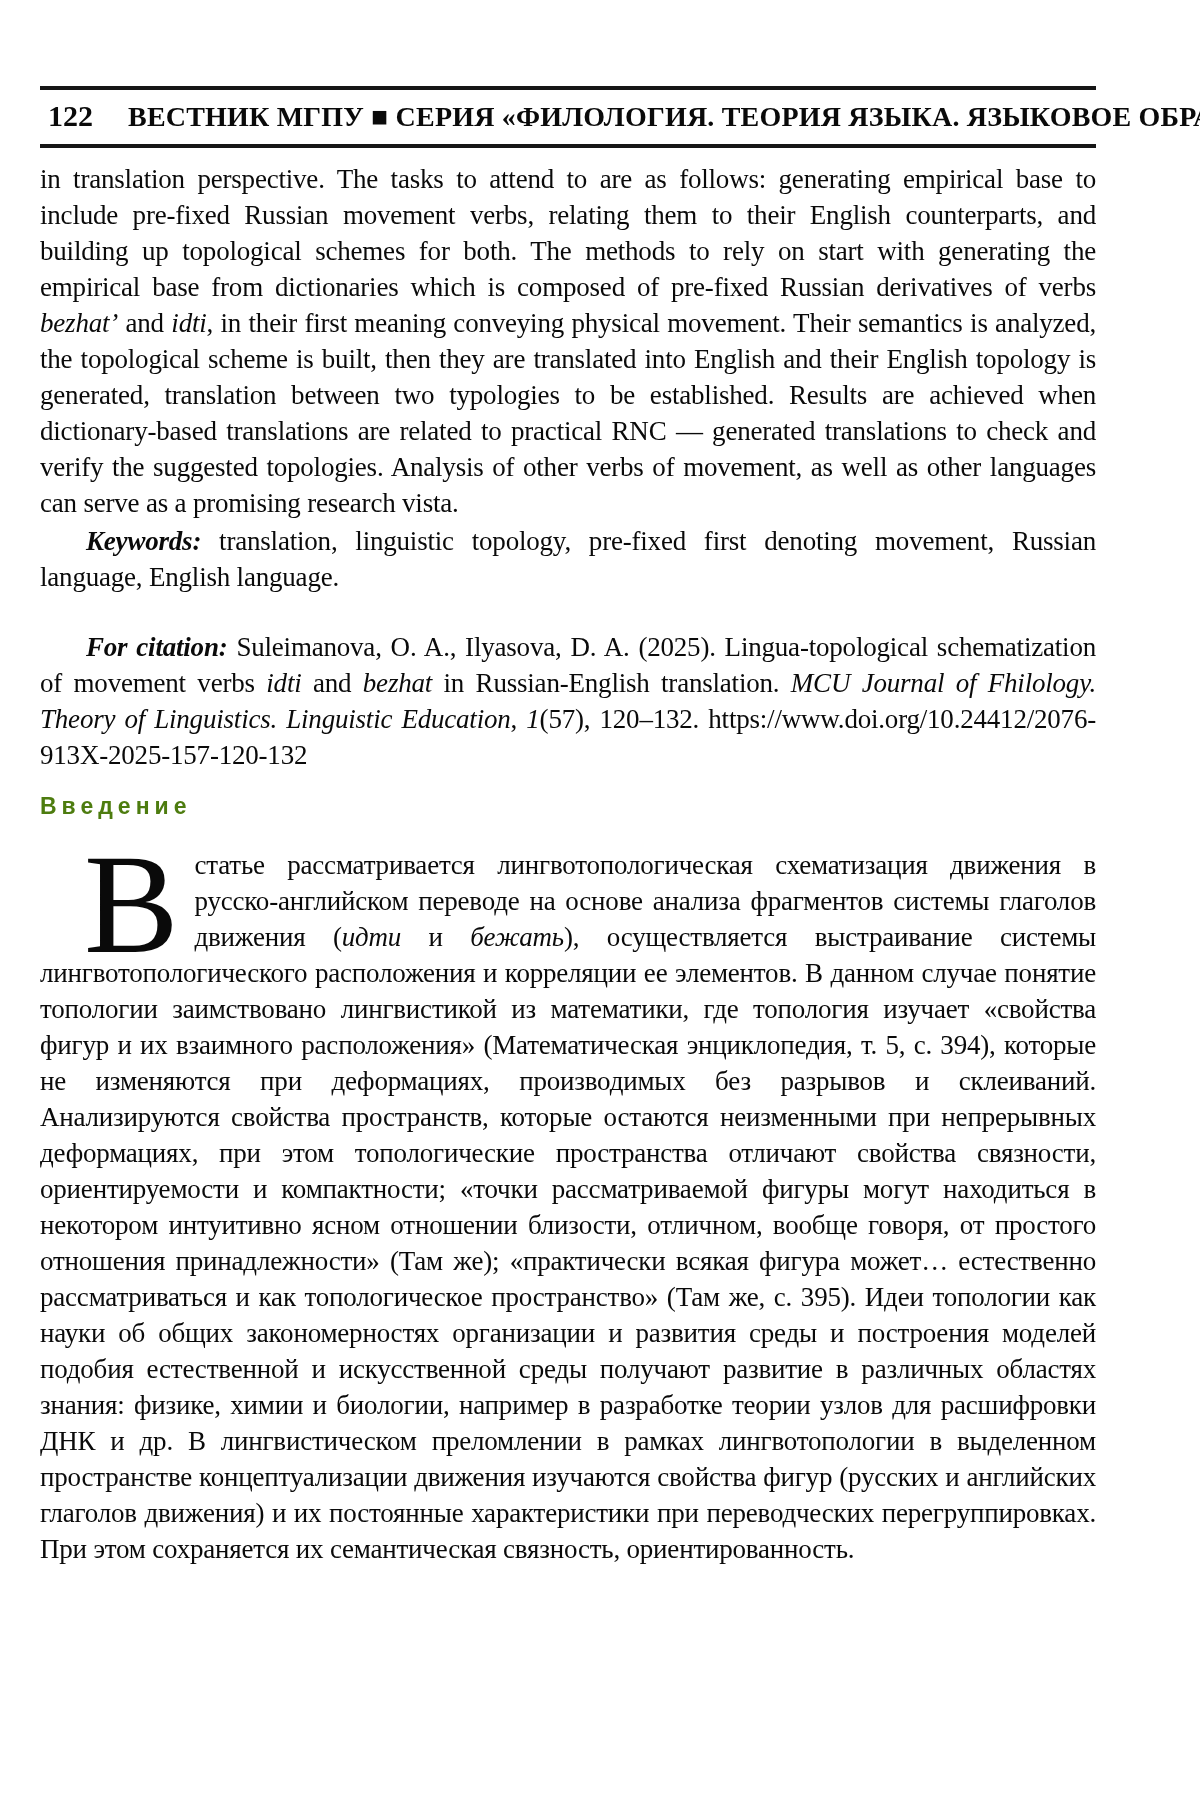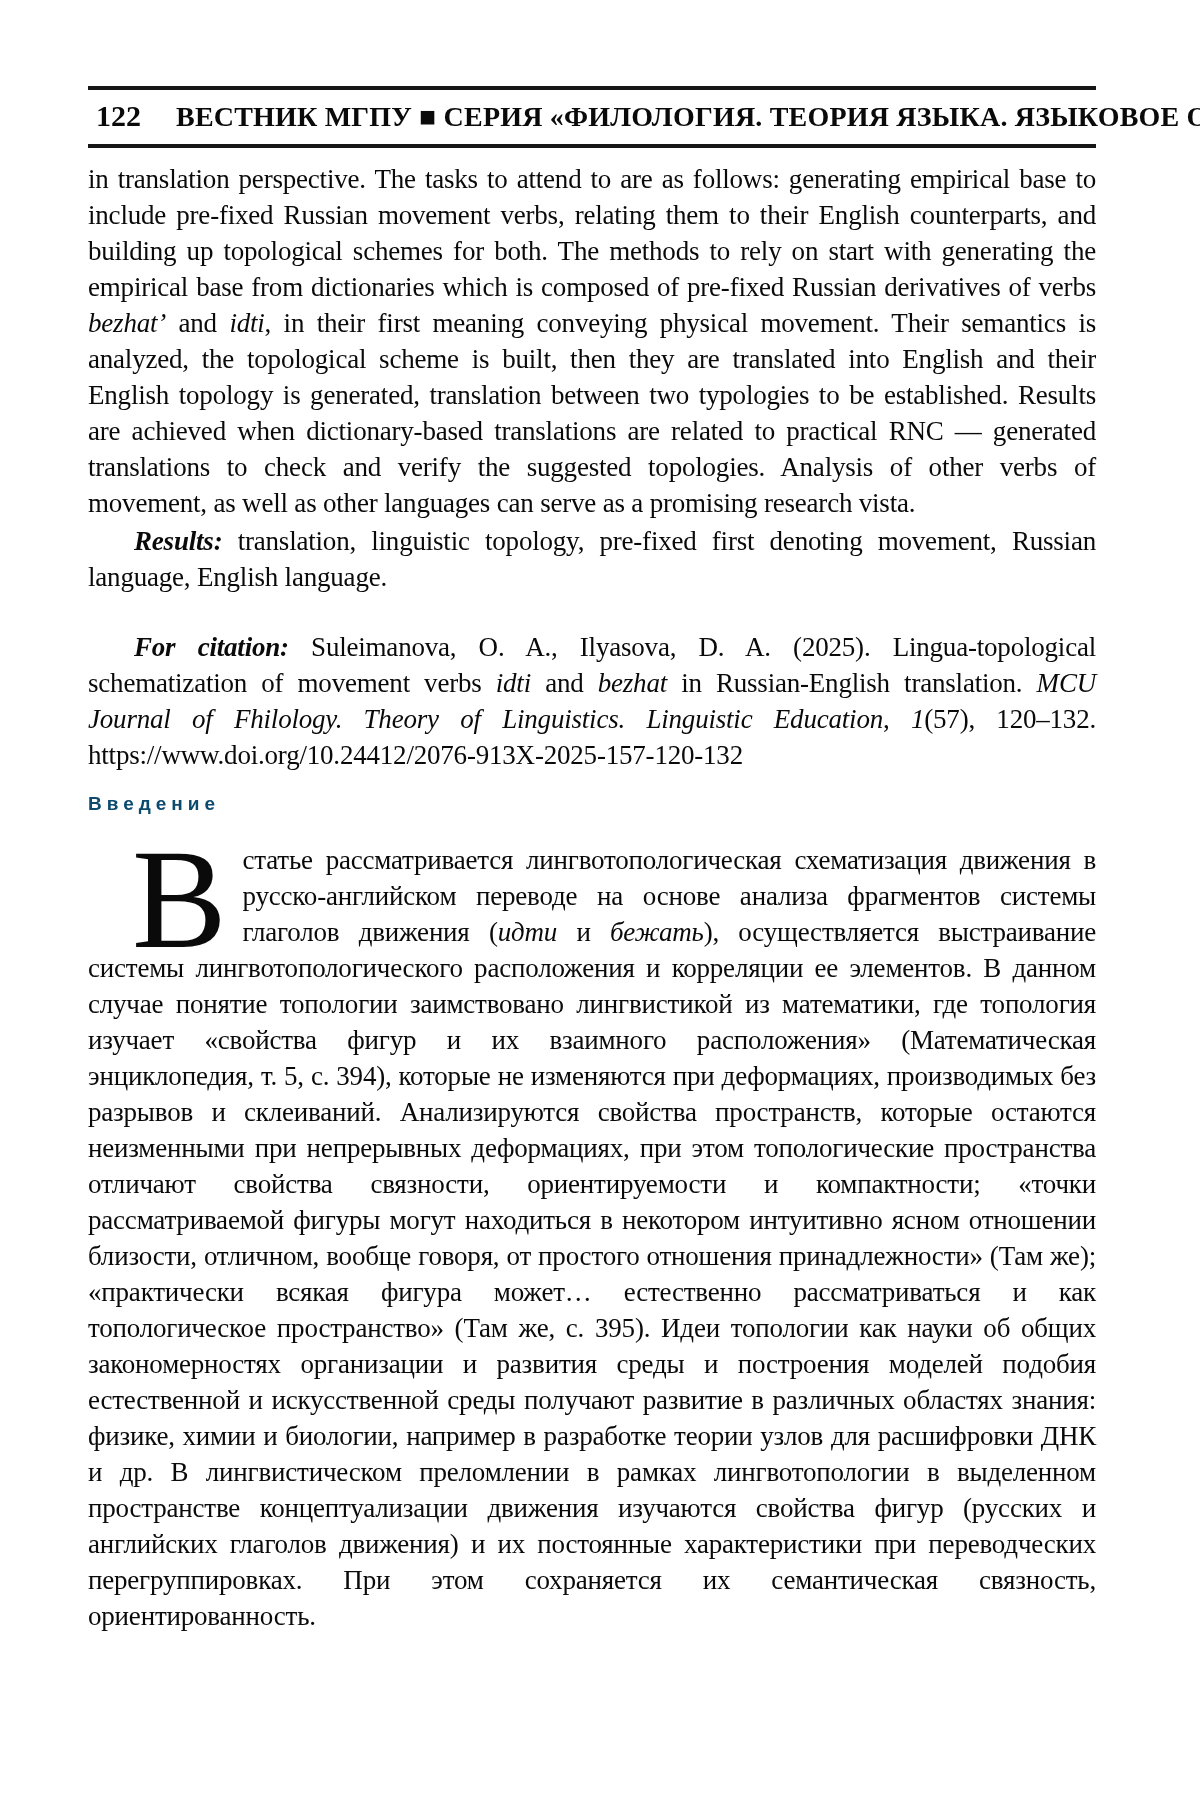--- a/index.html
+++ b/index.html
@@ -3,21 +3,21 @@
 <meta charset="utf-8">
 <style>
   html, body { margin: 0; padding: 0; background: #e8e8e8; }
   .page {
     position: relative;
     width: 1200px;
     height: 1800px;
     margin: 0 auto;
     background: #ffffff;
     box-sizing: border-box;
-    padding: 86px 104px 0 88px;
+    padding: 86px 104px 0 40px;
     font-family: "Liberation Serif", "DejaVu Serif", serif;
     color: #0a0a0a;
     overflow: hidden;
   }
   
   .running-header { border-top: 4px solid #161616; border-bottom: 4px solid #161616; }
   .header-row {
     display: flex;
     align-items: baseline;
     padding: 9px 4px 11px 8px;
@@ -41,25 +41,25 @@
     letter-spacing: -0.2px;
     text-align: justify;
     margin: 0;
   }
   .indent { text-indent: 46px; }
   .abstract  { margin-bottom: 2px; }
   .keywords  { margin-bottom: 17px; }
   .citation  { margin-bottom: 20px; margin-top: 34px; }
   .section-heading {
     font-family: "Liberation Sans", "DejaVu Sans", sans-serif;
-    font-size: 19px;
+    font-size: 23px;
     font-weight: bold;
     letter-spacing: 5px;
     margin: 0 0 27px 0;
-    color: #0c4a6e;
+    color: #4d7c0f;
   }
   .intro-para { margin: 0; }
   .dropcap {
     float: left;
     font-size: 142px;
     line-height: 97px;
     margin: 9px 16px 0 44px;
     font-weight: 400;
     color: #0a0a0a;
   }
@@ -73,21 +73,21 @@
     <div class="header-row">
       <span class="page-num">122</span>
       <span class="journal-title">ВЕСТНИК МГПУ ■ СЕРИЯ «ФИЛОЛОГИЯ. ТЕОРИЯ ЯЗЫКА. ЯЗЫКОВОЕ ОБРАЗОВАНИЕ»</span>
     </div>
   </header>
 
   <main>
 
     <p class="body abstract"><span>in translation perspective. The tasks to attend to are as follows: generating empirical base to include pre-fixed Russian movement verbs, relating them to their English counterparts, and building up topological schemes for both. The methods to rely on start with generating the empirical base from dictionaries which is composed of pre-fixed Russian derivatives of verbs </span><span style="font-style: italic;">bezhat’</span><span> and </span><span style="font-style: italic;">idti</span><span>, in their first meaning conveying physical movement. Their semantics is analyzed, the topological scheme is built, then they are translated into English and their English topology is generated, translation between two typologies to be established. Results are achieved when dictionary-based translations are related to practical RNC — generated translations to check and verify the suggested topologies. Analysis of other verbs of movement, as well as other languages can serve as a promising research vista.</span></p>
 
-    <p class="body indent keywords"><span style="font-style: italic; font-weight: bold;">Results:</span><span> translation, linguistic topology, pre-fixed first denoting movement, Russian language, English language.</span></p>
+    <p class="body indent keywords"><span style="font-style: italic; font-weight: bold;">Keywords:</span><span> translation, linguistic topology, pre-fixed first denoting movement, Russian language, English language.</span></p>
 
     <p class="body indent citation"><span style="font-style: italic; font-weight: bold;">For citation:</span><span> Suleimanova, O. A., Ilyasova, D. A. (2025). Lingua-topological schematization of movement verbs </span><span style="font-style: italic;">idti</span><span> and </span><span style="font-style: italic;">bezhat</span><span> in Russian-English translation. </span><span style="font-style: italic;">MCU Journal of Fhilology. Theory of Linguistics. Linguistic Education</span><span>, </span><span style="font-style: italic;">1</span><span>(57), 120–132. https://www.doi.org/10.24412/2076-913X-2025-157-120-132</span></p>
 
     <h2 class="section-heading">Введение</h2>
 
     <div class="body intro-para">
       <span class="dropcap">В</span><span><span>статье рассматривается лингвотопологическая схематизация движения в русско-английском переводе на основе анализа фрагментов системы глаголов движения (</span><span style="font-style: italic;">идти</span><span> и </span><span style="font-style: italic;">бежать</span><span>), осуществляется выстраивание системы лингвотопологического расположения и корреляции ее элементов. В данном случае понятие топологии заимствовано лингвистикой из математики, где топология изучает «свойства фигур и их взаимного расположения» (Математическая энциклопедия, т. 5, с. 394), которые не изменяются при деформациях, производимых без разрывов и склеиваний. Анализируются свойства пространств, которые остаются неизменными при непрерывных деформациях, при этом топологические пространства отличают свойства связности, ориентируемости и компактности; «точки рассматриваемой фигуры могут находиться в некотором интуитивно ясном отношении близости, отличном, вообще говоря, от простого отношения принадлежности» (Там же); «практически всякая фигура может… естественно рассматриваться и как топологическое пространство» (Там же, с. 395). Идеи топологии как науки об общих закономерностях организации и развития среды и построения моделей подобия естественной и искусственной среды получают развитие в различных областях знания: физике, химии и биологии, например в разработке теории узлов для расшифровки ДНК и др. В лингвистическом преломлении в рамках лингвотопологии в выделенном пространстве концептуализации движения изучаются свойства фигур (русских и английских глаголов движения) и их постоянные характеристики при переводческих перегруппировках. При этом сохраняется их семантическая связность, ориентированность.</span></span>
     </div>
 
 

